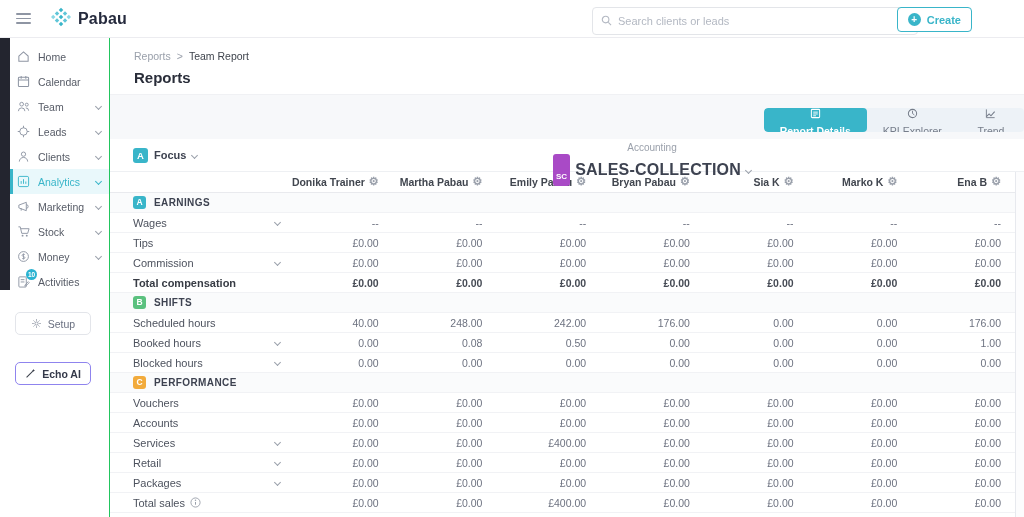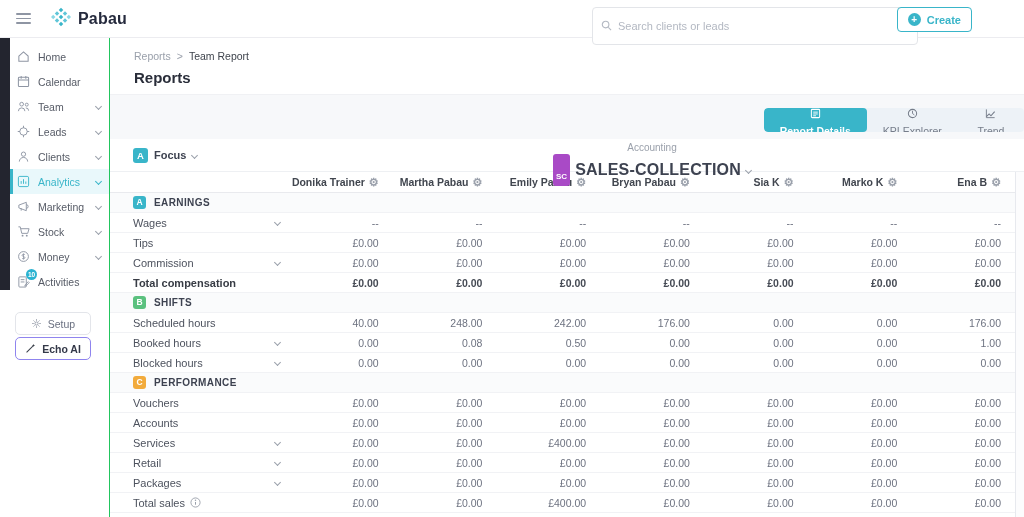--- a/index.html
+++ b/index.html
@@ -5,21 +5,21 @@
   * { margin:0; padding:0; box-sizing:border-box; }
   body { font-family:"Liberation Sans", sans-serif; background:#fff; }
   .screen { position:relative; width:1024px; height:517px; background:#be185d; overflow:hidden; }
 
   
   .topbar { position:absolute; top:0; left:0; right:0; height:38px; background:#fff; border-bottom:1px solid #ececf0; display:flex; align-items:center; z-index:5; }
   .hamburger { margin-left:16px; width:15px; display:flex; flex-direction:column; gap:3px; cursor:pointer; }
   .hamburger i { display:block; height:1.6px; background:#8e95a3; border-radius:1px; }
   .brand { display:flex; align-items:center; gap:7px; margin-left:20px; }
   .brand-name { font-size:16px; font-weight:700; color:#252a3d; letter-spacing:.2px; }
-  .search-wrap { position:absolute; left:592px; top:7px; width:326px; height:38px; border:1px solid #e3e5e9; border-radius:4px; background:#fff; display:flex; align-items:center; padding:0 8px; gap:6px; }
+  .search-wrap { position:absolute; left:592px; top:7px; width:326px; height:28px; border:1px solid #e3e5e9; border-radius:4px; background:#fff; display:flex; align-items:center; padding:0 8px; gap:6px; }
   .search-wrap input { border:none; outline:none; flex:1; font-size:11px; color:#3d4250; font-family:inherit; background:transparent; }
   .search-wrap input::placeholder { color:#b3b8c2; }
   .create-btn { position:absolute; right:52px; top:7px; height:25px; padding:0 10px; border:1px solid #39b5c9; border-radius:4px; background:#fff; color:#39b5c9; font-size:11px; font-weight:600; display:flex; align-items:center; gap:6px; cursor:pointer; }
   .plus-circle { width:13px; height:13px; border-radius:50%; background:#39b5c9; color:#fff; font-size:10px; line-height:13px; text-align:center; font-weight:700; }
 
   
   .sidebar { position:absolute; top:38px; left:0; bottom:0; width:110px; background:#fff; border-right:1px solid #22c55e; z-index:4; }
   .dock-strip { position:absolute; top:0; left:0; width:10px; height:252px; background:#23252f; }
   .side-nav { padding-top:6px; }
   .side-item { position:relative; height:25px; display:flex; align-items:center; margin-left:10px; padding-left:7px; padding-right:6px; cursor:pointer; color:#565b66; }
@@ -28,21 +28,21 @@
   .side-icon svg { width:13px; height:13px; display:block; }
   .side-item.active { background:#e9f8fb; color:#39b5c9;justify-content:flex-end; }
   .side-item.active .side-icon { color:#39b5c9; }
   .side-item.active::before { content:""; position:absolute; left:0; top:0; bottom:0; width:3px; background:#39b5c9; }
   .side-chev { margin-right:2px; }
   .chev { width:5px; height:5px; border-right:1.4px solid #9aa0ab; border-bottom:1.4px solid #9aa0ab; transform:rotate(45deg); display:inline-block; }
   .side-item.active .side-chev { border-color:#39b5c9; }
   .side-badge { position:absolute; top:-6px; right:-7px; min-width:11px; height:11px; border-radius:6px; background:#2bb3d1; color:#fff; font-size:6.5px; font-weight:700; line-height:11px; text-align:center; padding:0 1px; }
   .side-btn { display:flex; align-items:center; justify-content:center; gap:6px; width:76px; margin:0 0 0 15px; height:23px; border-radius:5px; background:#fff; cursor:pointer; font-size:10.5px; }
   .setup-btn { margin-top:18px; border:1px solid #e3e5ea; color:#6a7080; }
-  .echo-btn { margin-top:2px; border:1px solid #8f84ee; color:#343949; font-weight:700; }
+  .echo-btn { margin-top:27px; border:1px solid #8f84ee; color:#343949; font-weight:700; }
   .mini-icon svg { width:11px; height:11px; display:block; }
 
   
   .main { position:absolute; top:38px; left:110px; right:0; bottom:0; background:#f7f8fa; }
   .crumb-band { background:#fff; height:57px; padding:12px 0 0 24px; border-bottom:1px solid #f0f1f4; }
   .breadcrumb { font-size:10.5px; color:#9aa0ab; display:flex; gap:6px; align-items:center; }
   .breadcrumb .current { color:#3f444d; }
   .page-title { margin-top:7px; font-size:15px; font-weight:700; color:#2a2e3a; }
 
   .tabstrip { margin-top:13px; display:flex; justify-content:flex-end; }
@@ -61,21 +61,21 @@
   .focus-badge { width:15px; height:15px; border-radius:3px; background:#39b5c9; color:#fff; font-size:9.5px; font-weight:700; text-align:center; line-height:15px; }
   .focus-label { font-size:11px; font-weight:700; color:#3d4250; }
   .acct-block { position:absolute; left:542px; top:3px; transform:translateX(-50%); text-align:center; cursor:pointer; }
   .acct-caption { font-size:10px; color:#9aa0ab; }
   .acct-line { display:flex; align-items:center; gap:5px; margin-top:1px; justify-content:center; }
   .sc-badge { height:20px; padding:16px 3px; border-radius:3px; background:#a94ac6; color:#fff; font-size:8px; font-weight:700; line-height:13px; }
   .acct-value { font-size:16px; font-weight:700; color:#3d4250; letter-spacing:.2px; }
 
   .grid-row { display:grid; grid-template-columns:132px 24px repeat(7, 1fr); width:905px; padding-left:23px; align-items:center; }
   .head-row { height:21px; border-bottom:1px solid #e9eaee; }
-  .col-head { display:flex; justify-content:flex-end; align-items:flex-end; gap:4px; padding-right:14px; font-size:10.5px; font-weight:600; color:#41464f; white-space:nowrap; }
+  .col-head { display:flex; justify-content:flex-end; align-items:flex-start; gap:4px; padding-right:14px; font-size:10.5px; font-weight:600; color:#41464f; white-space:nowrap; }
   .gear { color:#9aa0ab; font-size:11px; line-height:1; cursor:pointer; }
 
   .t-row { height:20px; border-bottom:1px solid #f1f2f5; }
   .section-row { height:20px; background:#fafbfc; border-bottom:1px solid #f1f2f5; display:flex; align-items:center; padding-left:23px; gap:8px; }
   .sec-badge { width:13px; height:13px; border-radius:3px; color:#fff; font-size:8.5px; font-weight:700; text-align:center; line-height:13px; }
   .sec-label { font-size:10px; font-weight:700; color:#3d4250; letter-spacing:.4px; }
   .row-label { font-size:11px; color:#4d525e; display:flex; align-items:center; gap:5px; white-space:nowrap; }
   .t-row.bold .row-label { font-weight:700; color:#383c45; }
   .cell-chev { display:flex; align-items:center; justify-content:center; }
   .cell-val { text-align:right; padding-right:14px; font-size:10.5px; color:#6d7280; }

